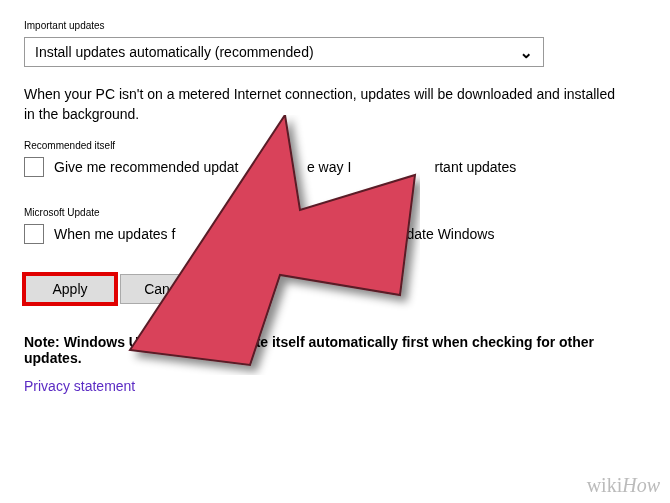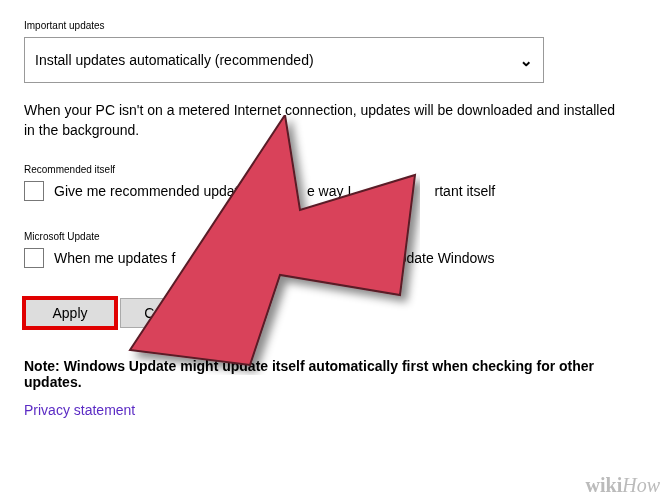--- a/index.html
+++ b/index.html
@@ -16,36 +16,36 @@
       height: 503px;
       padding: 20px 24px;
       position: relative;
     }
     .section-label {
       margin-bottom: 6px;
       font-size: 10px;
     }
     .dropdown {
       width: 520px;
-      height: 46px;
+      height: 30px;
       border: 1px solid #999;
       display: flex;
       align-items: center;
       justify-content: space-between;
       padding: 0 10px;
       background: #fff;
       margin-bottom: 18px;
       cursor: pointer;
     }
     .chevron {
       font-size: 16px;
       font-weight: bold;
     }
     .description {
-      margin-bottom: 24px;
+      margin-bottom: 16px;
       line-height: 1.4;
       max-width: 600px;
     }
     .checkbox-row {
       display: flex;
       align-items: center;
       gap: 10px;
       margin-bottom: 30px;
     }
     .checkbox {
@@ -92,21 +92,21 @@
       position: absolute;
       bottom: 6px;
       right: 10px;
       font-family: Georgia, serif;
       font-size: 20px;
       color: #bbb;
       font-style: italic;
     }
     .watermark .wiki {
       font-style: normal;
-      font-weight: bold;
+      font-weight: normal;
     }
     .arrow-overlay {
       position: absolute;
       left: 120px;
       top: 115px;
       width: 300px;
       height: 260px;
       pointer-events: none;
     }
   </style>
@@ -119,21 +119,21 @@
   <span>Install updates automatically (recommended)</span>
   <span class="chevron">⌄</span>
 </div>
 
 <div class="description">When your PC isn't on a metered Internet connection, updates will be downloaded and installed in the background.</div>
 
 <div class="section-label">Recommended itself</div>
 <div class="checkbox-row">
   <div class="checkbox"></div>
   <span>
-    <span>Give me recommended updat</span><span style="visibility:hidden">es the sam</span><span>e way I</span><span style="visibility:hidden"> receive impo</span><span>rtant itself</span>
+    <span>Give me recommended updat</span><span style="visibility:hidden">es the sam</span><span>e way I</span><span style="visibility:hidden"> receive impo</span><span>rtant updates</span>
   </span>
 </div>
 
 <div class="section-label section-spacing">Microsoft Update</div>
 <div class="checkbox-row">
   <div class="checkbox"></div>
   <span>
     <span>When me updates f</span><span style="visibility:hidden">or other Microsoft products </span><span>when I update Windows</span>
   </span>
 </div>

